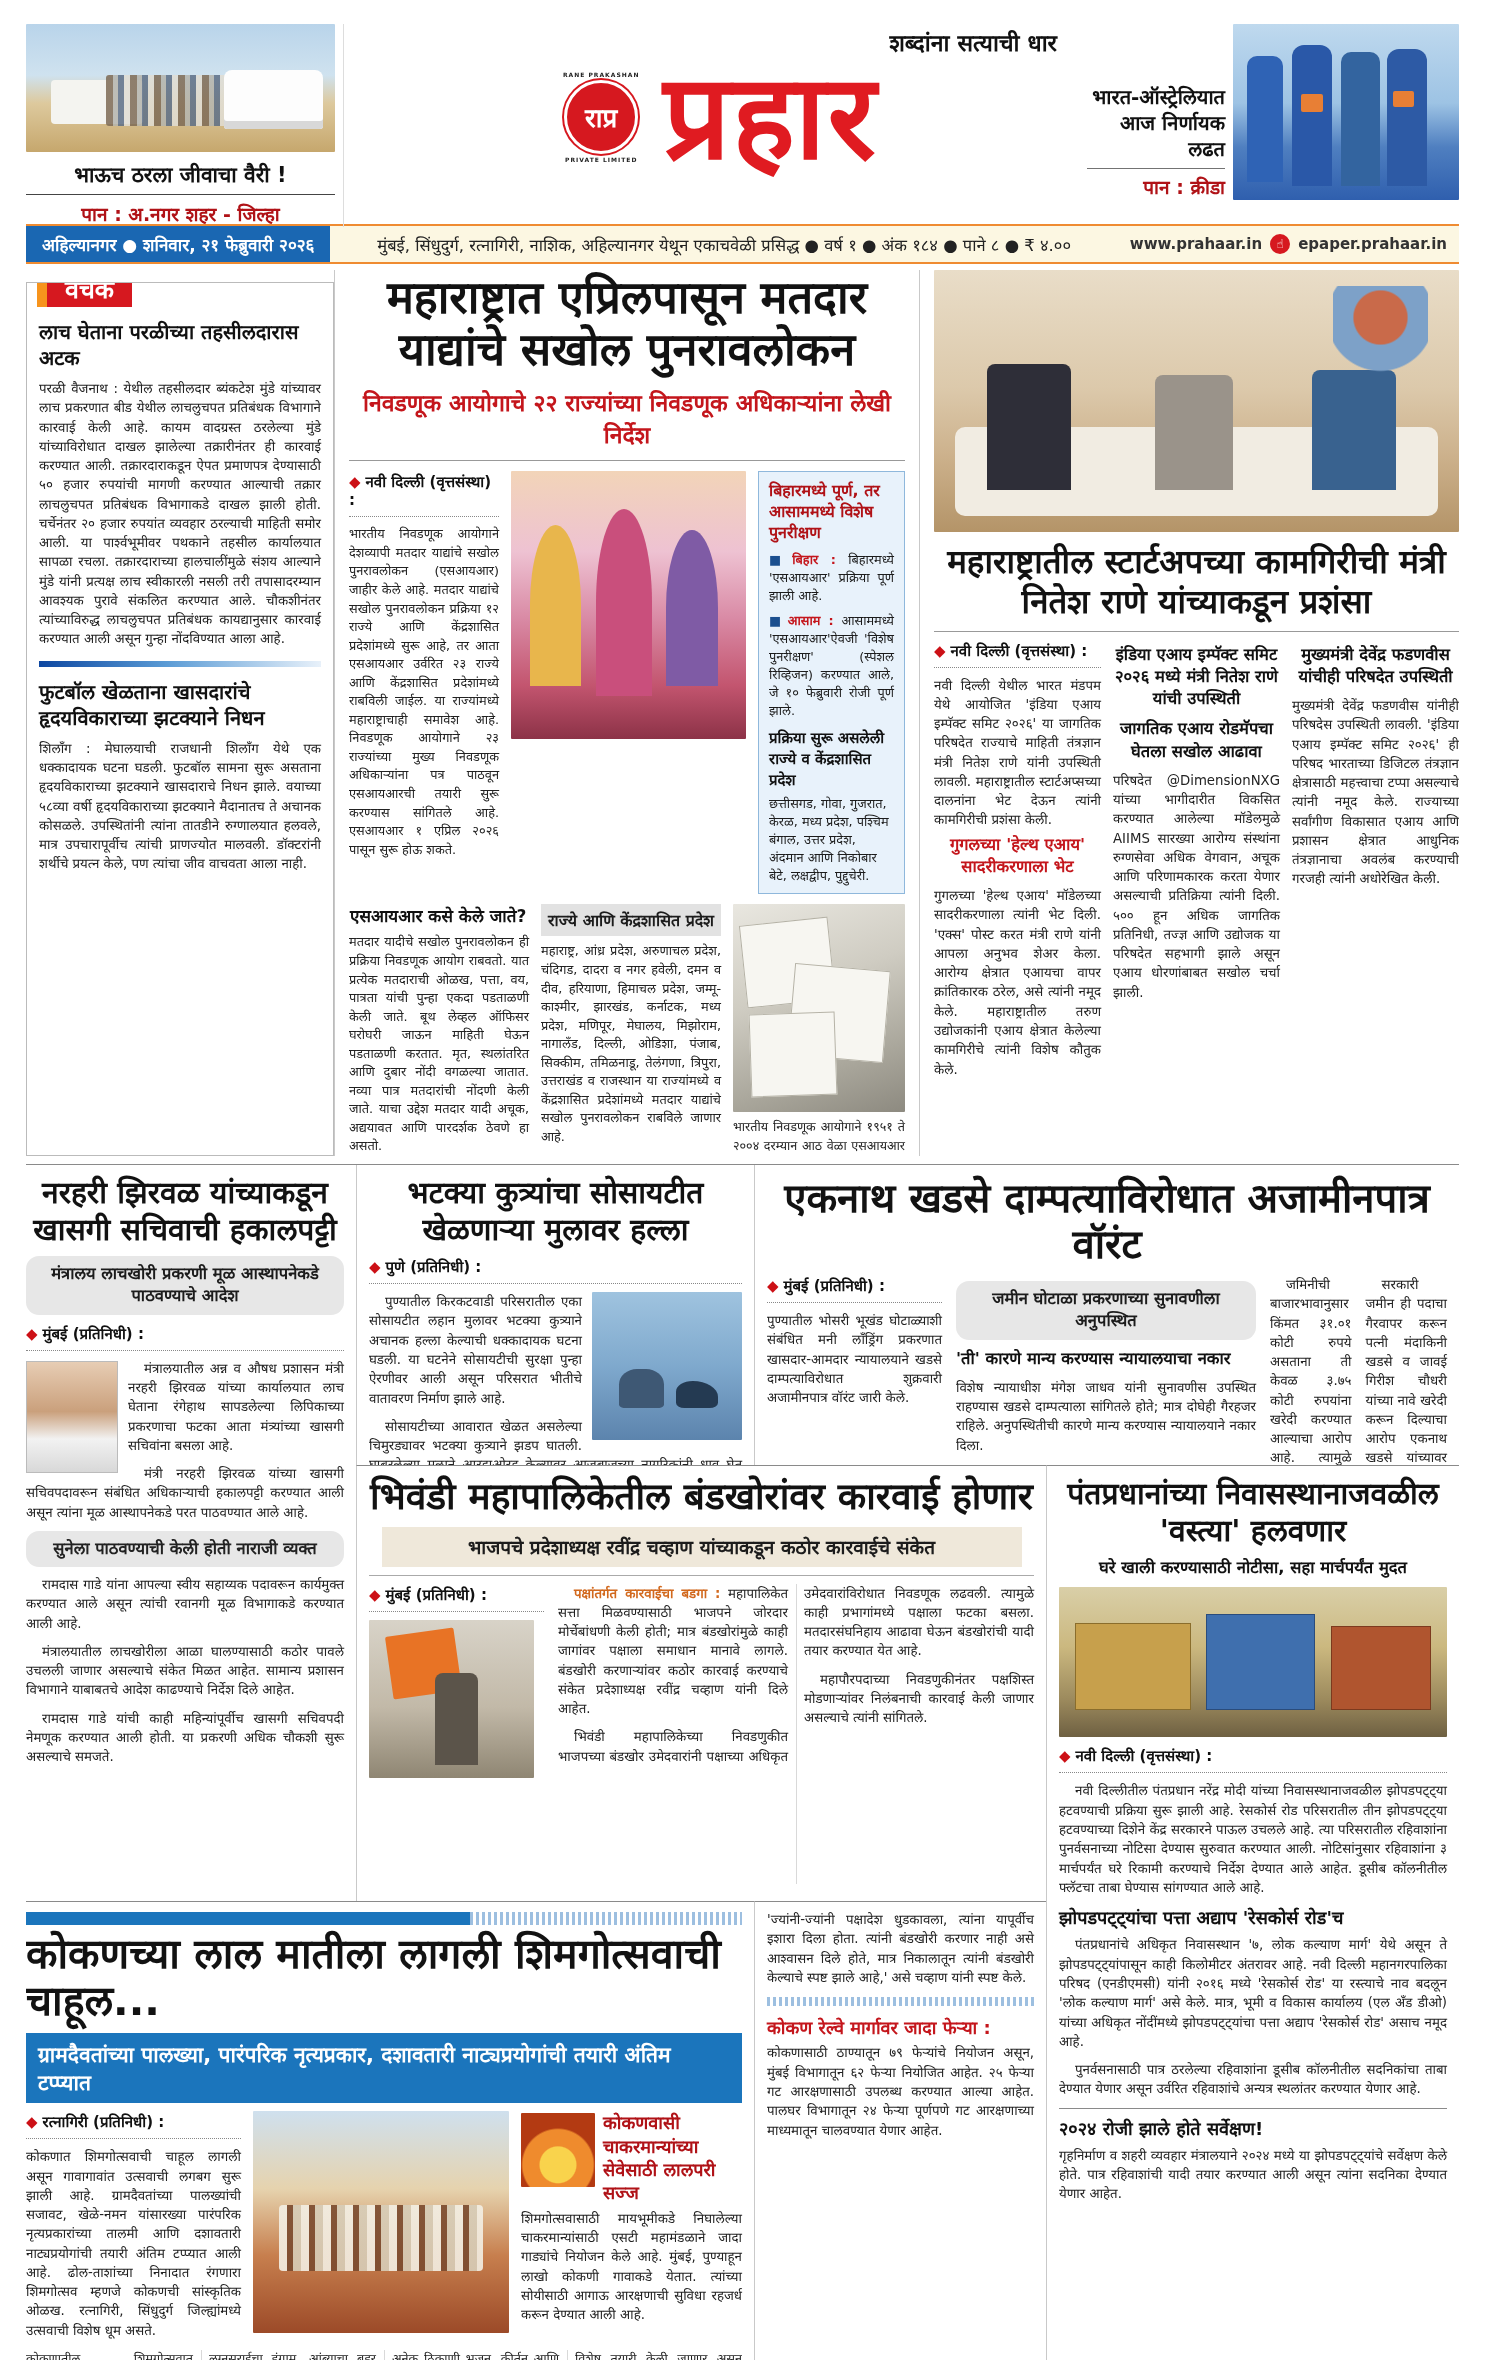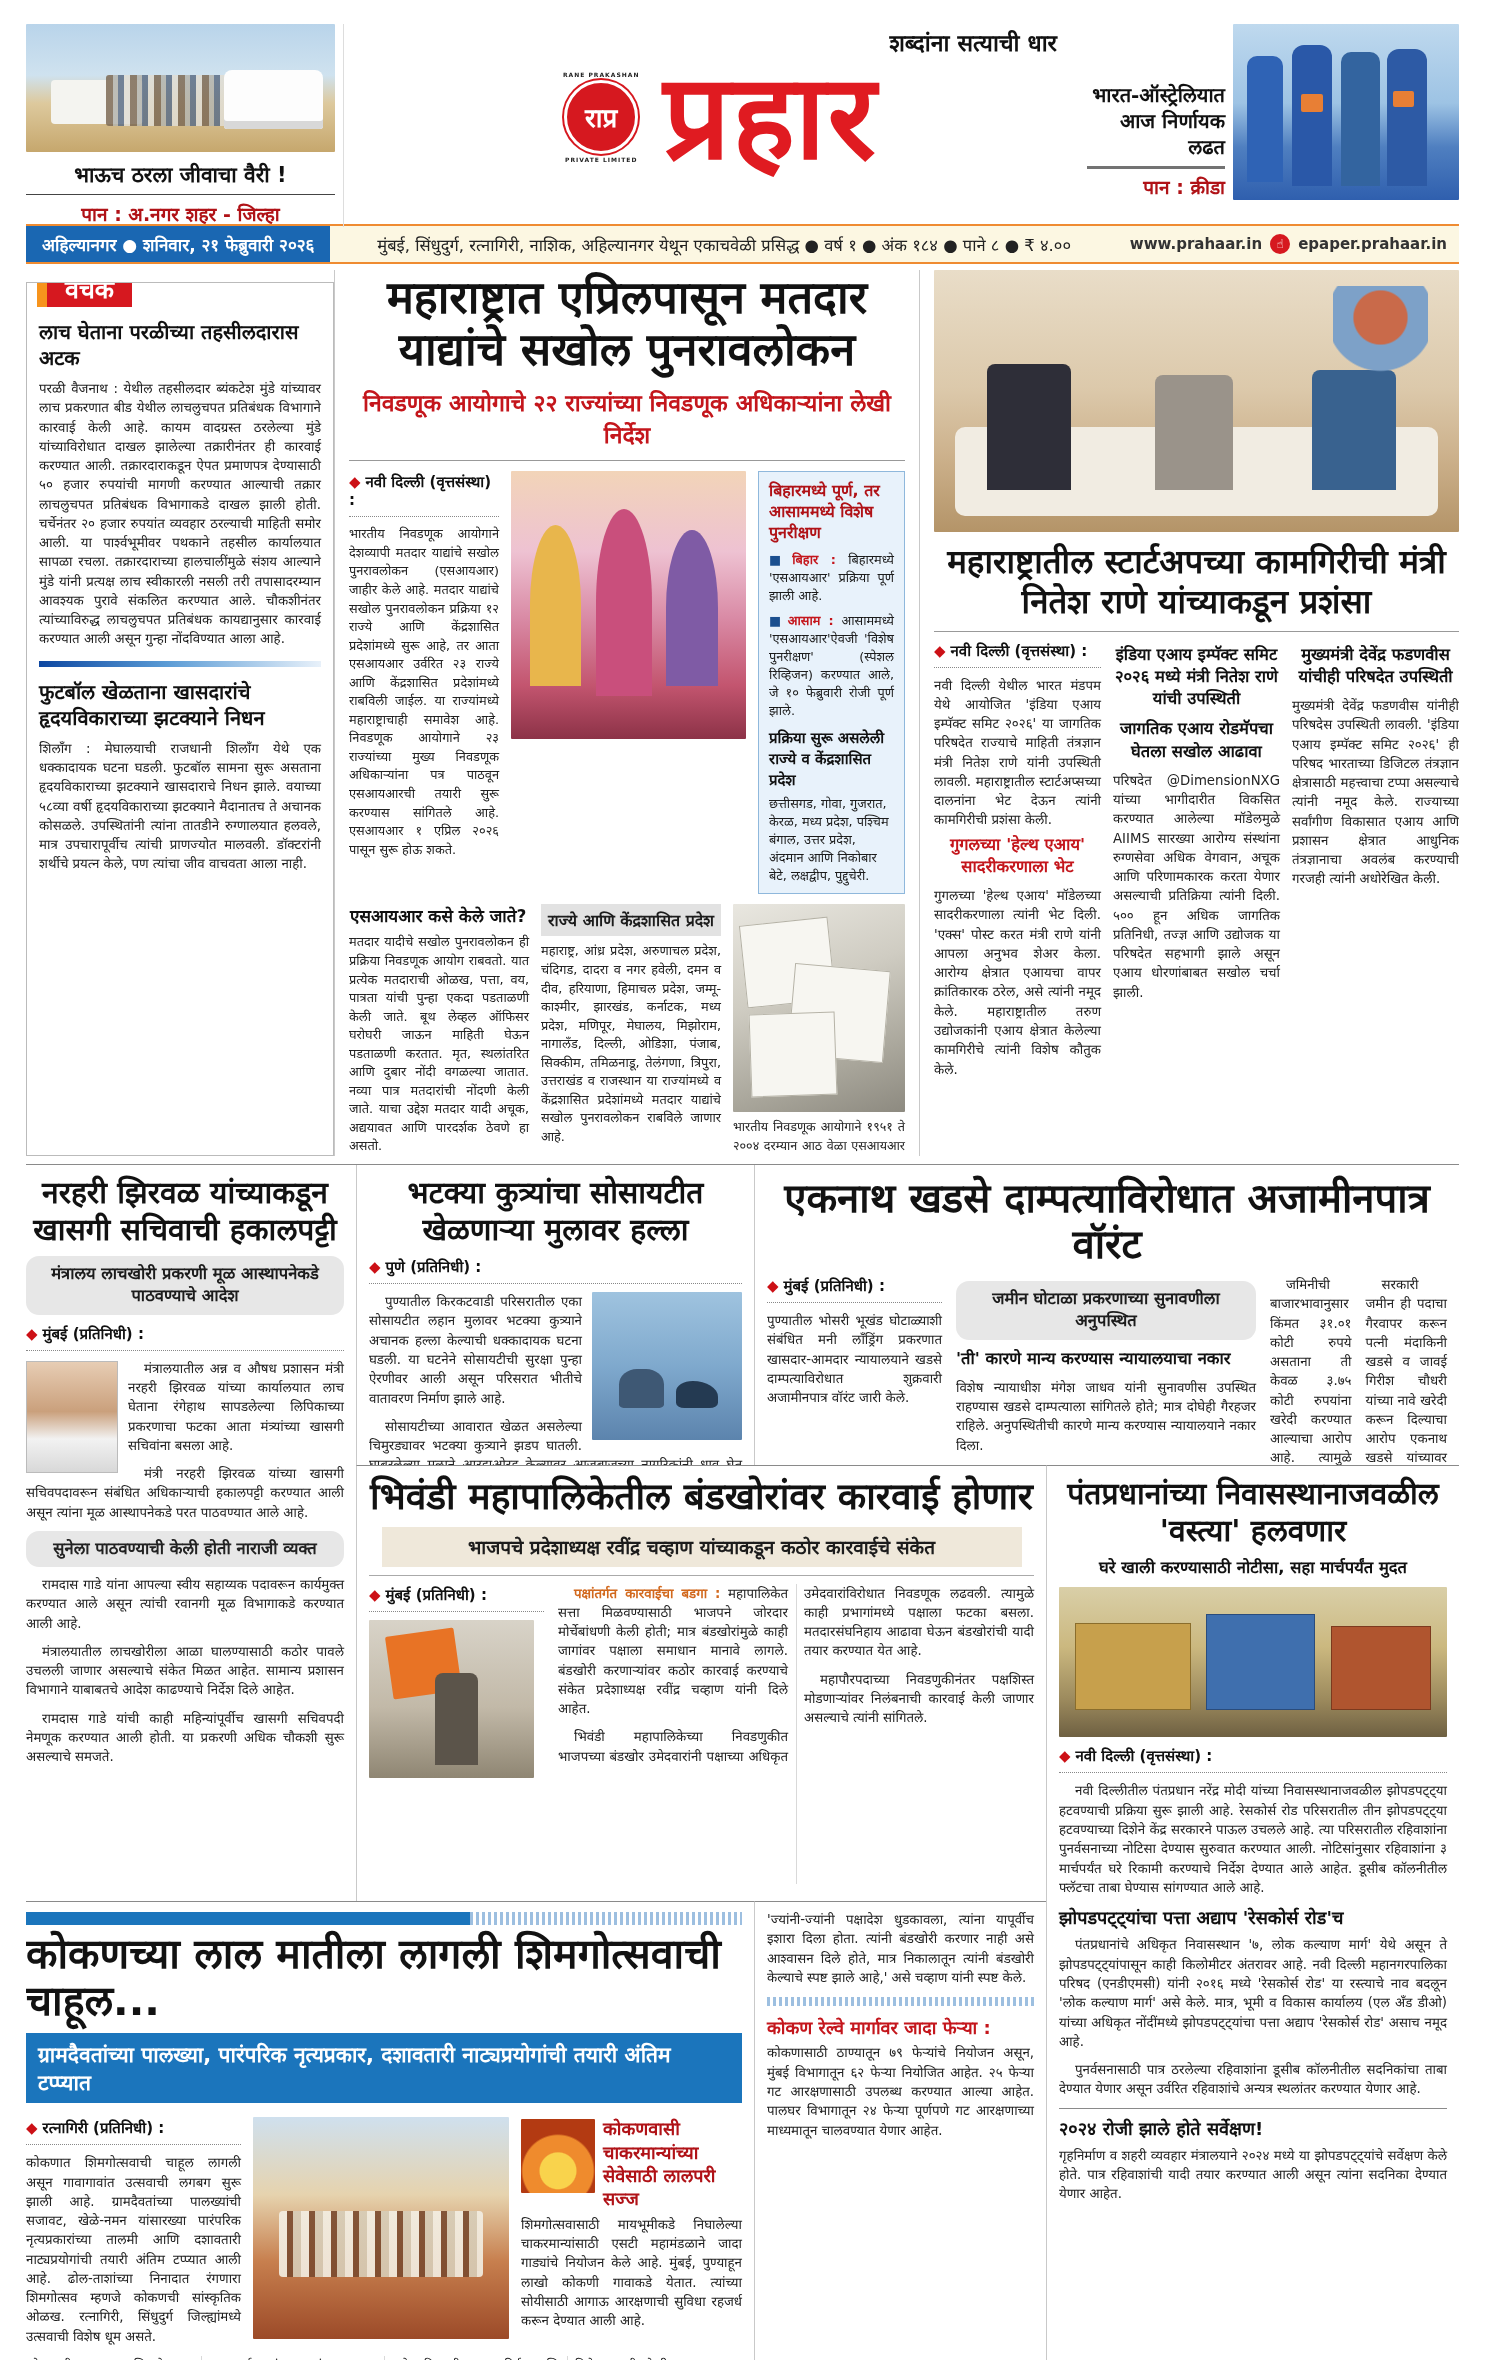--- a/index.html
+++ b/index.html
@@ -23,21 +23,21 @@
   .logo-row{position:absolute;left:0;right:0;top:34px;display:flex;align-items:center;justify-content:center;gap:14px;}
   .logo-wrap{text-align:center;width:96px;}
   .ring-text{font-size:6px;letter-spacing:1px;color:#222;font-weight:700;}
   .logo-circle{width:74px;height:74px;margin:2px auto;border-radius:50%;background:#d6181f;color:#fff;
                display:flex;align-items:center;justify-content:center;font-size:26px;font-weight:700;
                border:3px solid #fff;box-shadow:0 0 0 2px #d6181f;}
   .paper-title{font-size:118px;line-height:1;font-weight:700;color:#e01b21;letter-spacing:2px;}
   .promo-right{display:grid;grid-template-columns:138px 1fr;gap:8px;align-items:stretch;height:176px;}
   .pr-text{display:flex;flex-direction:column;justify-content:flex-end;text-align:right;}
   .pr-cap{font-size:20px;font-weight:700;color:#111;line-height:1.3;}
-  .pr-page{margin-top:6px;border-top:3px solid #737373;padding-top:5px;color:#b01217;font-weight:700;font-size:19px;text-align:right;}
+  .pr-page{margin-top:6px;border-top:1px solid #737373;padding-top:5px;color:#b01217;font-weight:700;font-size:19px;text-align:right;}
   .ph-cricket{height:176px;background:linear-gradient(180deg,#bfd9ee 0%,#9dc3e4 45%,#4f7fc0 70%,#2f5fae 100%);}
   .ph-cricket i.p1{left:6%;top:18%;width:16%;height:72%;background:#2f63b5;border-radius:10px 10px 0 0;}
   .ph-cricket i.p2{left:26%;top:12%;width:18%;height:80%;background:#2a58a8;border-radius:12px 12px 0 0;}
   .ph-cricket i.p3{left:48%;top:16%;width:17%;height:76%;background:#33649f;border-radius:10px 10px 0 0;}
   .ph-cricket i.p4{left:68%;top:14%;width:18%;height:78%;background:#2d5aa5;border-radius:12px 12px 0 0;}
   .ph-cricket i.o1{left:30%;top:40%;width:10%;height:10%;background:#e87f35;border-radius:2px;}
   .ph-cricket i.o2{left:71%;top:38%;width:9%;height:9%;background:#e87f35;border-radius:2px;}
   
   .dateline{margin-top:4px;background:#fcf7e2;border-top:2px solid #ef8b31;border-bottom:2px solid #ef8b31;
             display:flex;align-items:stretch;height:40px;}
@@ -118,21 +118,21 @@
   .ph-flag i.p{left:40%;top:34%;width:26%;height:58%;background:#5b544a;border-radius:8px 8px 0 0;}
   .ph-pm{height:150px;background:linear-gradient(180deg,#d9cfa8 0%,#cbb87f 40%,#9c8a5d 75%,#6e6042 100%);}
   .ph-pm i.h1{left:4%;top:24%;width:30%;height:58%;background:#c7a04c;border:1px solid #8a6d2c;}
   .ph-pm i.h2{left:38%;top:18%;width:28%;height:64%;background:#3f6fae;border:1px solid #2a4c7c;}
   .ph-pm i.h3{left:70%;top:26%;width:26%;height:56%;background:#b0552f;border:1px solid #7c3a1e;}
   .ph-kokan{width:256px;height:222px;background:linear-gradient(180deg,#cfe0ee 0%,#e6d3ae 35%,#c77f4e 65%,#9c4a28 100%);}
   .ph-kokan i.c{left:10%;top:42%;width:80%;height:30%;background:repeating-linear-gradient(90deg,#f3efe4 0 8px,#7a4a2e 8px 14px,#d7cdb8 14px 22px);border-radius:4px;opacity:.9;}
   .ph-flame{width:74px;height:74px;float:left;margin:2px 8px 4px 0;background:radial-gradient(circle at 50% 70%,#f9d34c 0 28%,#ef8b2d 30% 55%,#b33a12 58% 100%);}
   .kokan-bar{height:13px;background:linear-gradient(90deg,#1b75bc 0 62%,rgba(0,0,0,0) 62%),repeating-linear-gradient(90deg,#9dbfe0 0 3px,#fff 3px 6px);margin:2px 0 6px;}
   .kokan-hl{font-size:41px;font-weight:700;color:#121212;margin:0 0 8px;line-height:1.15;}
-  .kokan-sub{background:#1b75bc;color:#fff;font-weight:700;font-size:21px;padding:7px 12px;margin-bottom:14px;}
+  .kokan-sub{background:#1b75bc;color:#fff;font-weight:700;font-size:21px;padding:7px 12px;margin-bottom:8px;}
   .kokan-row{display:grid;grid-template-columns:215px 256px 1fr;gap:12px;}
   .kokan-foot{column-count:4;column-gap:16px;column-rule:1px solid #d9d9d9;font-size:12.6px;line-height:1.42;text-align:justify;margin-top:10px;height:118px;overflow:hidden;}
   .rail-title{color:#c4161c;font-weight:700;font-size:18px;line-height:1.3;}
   .side-title{font-weight:700;font-size:18px;line-height:1.3;margin:2px 0 6px;color:#111;}
   .survey{border-top:1px solid #8a8a8a;margin-top:8px;padding-top:6px;}
 </style>
 </head>
 <body>
 
 <div class="page">

